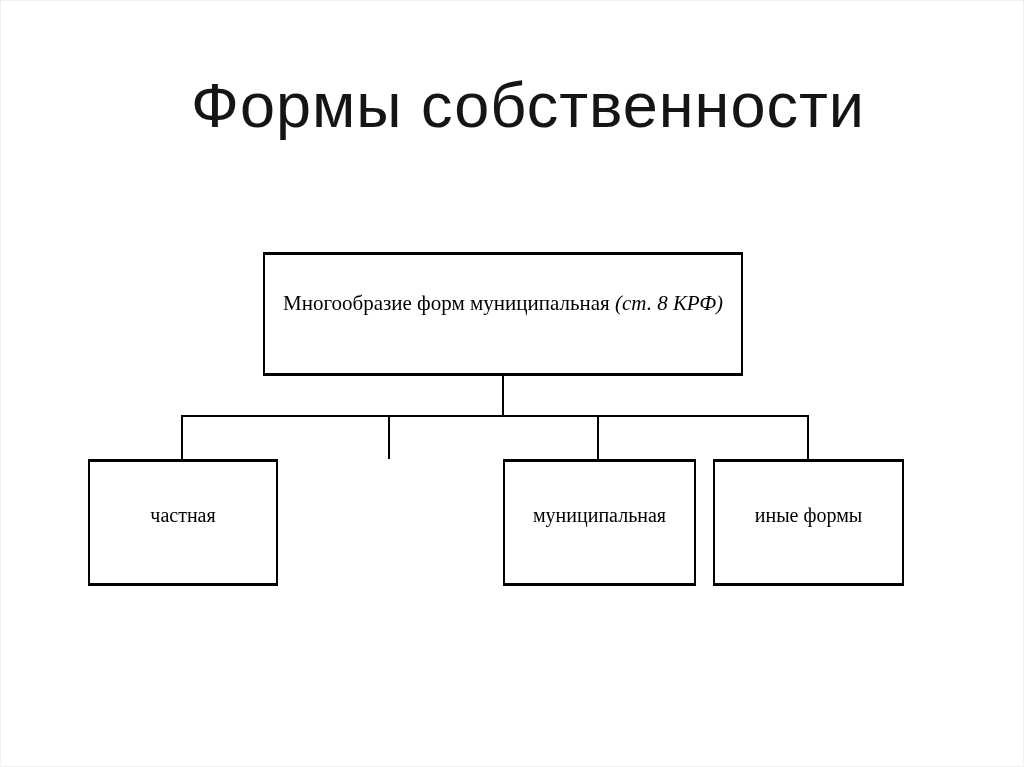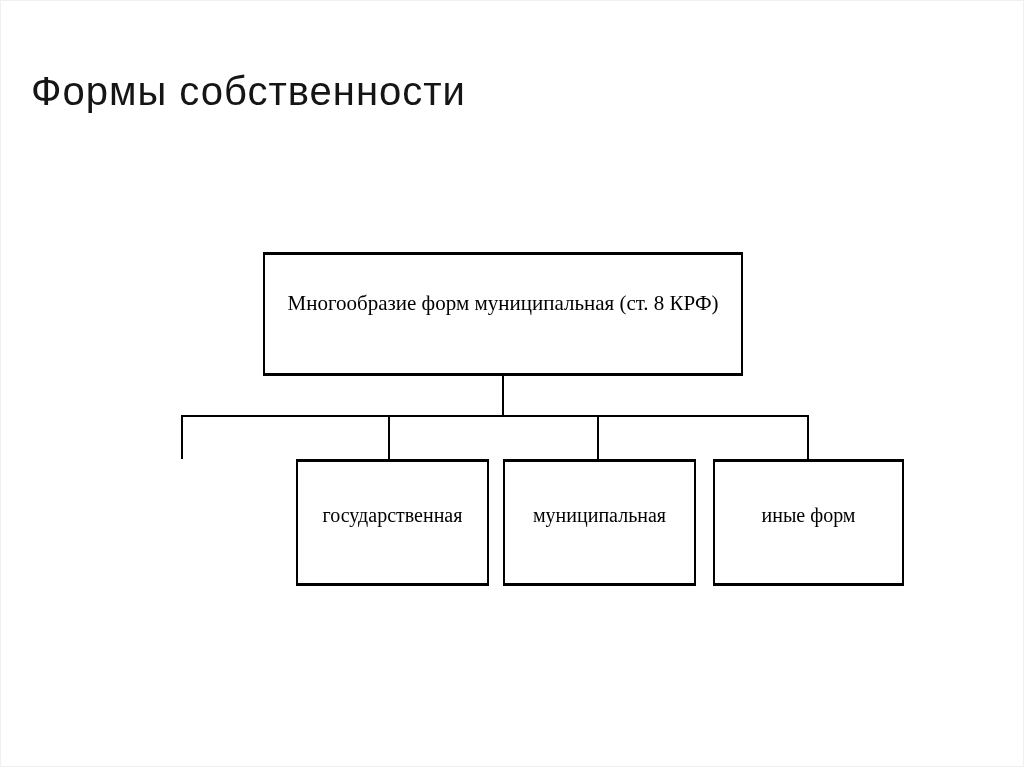--- a/index.html
+++ b/index.html
@@ -11,23 +11,23 @@
     background: #ffffff;
     border: 1px solid #f0f0f4;
     font-family: "Liberation Sans", sans-serif;
     overflow: hidden;
   }
   .slide-title {
     position: absolute;
     top: 68px;
     left: 0;
     width: 1024px;
-    text-align: left;
+    text-align: center;
     font-family: "Liberation Sans", sans-serif;
-    font-size: 40px;
+    font-size: 63px;
     font-weight: 500;
     letter-spacing: 1px;
     color: #151515;
     padding-left: 30px;
   }
   .node {
     position: absolute;
     background: #ffffff;
     border: 2px solid #000000;
     border-top-width: 3px;
@@ -40,21 +40,21 @@
     color: #000000;
   }
   .root-node {
     left: 262px;
     top: 251px;
     width: 480px;
     height: 124px;
     padding-top: 36px;
     font-size: 21px;
   }
-  .root-node .note { }
+  .root-node .note { font-style: italic; }
   .child-node {
     top: 458px;
     height: 127px;
     padding-top: 42px;
     font-size: 20px;
   }
   .child-1 { left: 87px;  width: 190px; }
   .child-2 { left: 295px; width: 193px; }
   .child-3 { left: 502px; width: 193px; text-align: right; }
   .child-4 { left: 712px; width: 191px; }
@@ -83,26 +83,26 @@
     </div>
   </div>
 
   <div class="connector conn-root-stub"></div>
   <div class="connector conn-horizontal"></div>
   <div class="connector conn-drop-1"></div>
   <div class="connector conn-drop-2"></div>
   <div class="connector conn-drop-3"></div>
   <div class="connector conn-drop-4"></div>
 
+  <div class="node child-node child-1">
+    <span>частная</span>
+  </div>
 
-  <div class="node child-node child-2">
-    <span>государственная</span>
-  </div>
 
   <div class="node child-node child-3">
     <span>муниципальная</span>
   </div>
 
   <div class="node child-node child-4">
-    <span>иные форм</span>
+    <span>иные формы</span>
   </div>
 
 </div>
 
 </body></html>

